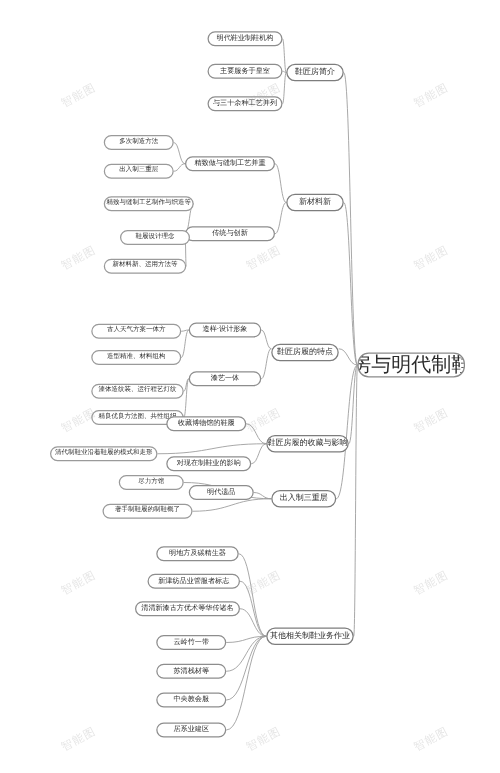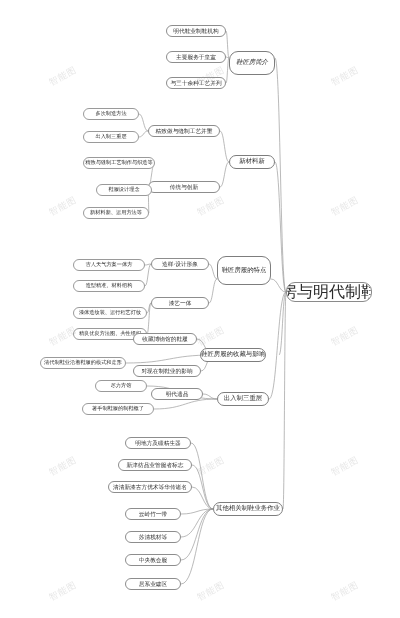--- a/index.html
+++ b/index.html
@@ -108,40 +108,40 @@
       <path d="M 286 292 C 284.5 292, 284.5 509, 283 509"></path>
       <path d="M 213 509 C 202 509, 202 443, 191 443"></path>
       <path d="M 213 509 C 202.5 509, 202.5 465, 192 465"></path>
       <path d="M 213 509 C 202.5 509, 202.5 487, 192 487"></path>
       <path d="M 213 509 C 197 509, 197 514, 181 514"></path>
       <path d="M 213 509 C 197 509, 197 537, 181 537"></path>
       <path d="M 213 509 C 197 509, 197 560, 181 560"></path>
       <path d="M 213 509 C 197 509, 197 584, 181 584"></path>
     </svg>
 <div class="node root" style="left: 286px; top: 282px; width: 86px; height: 20px;">鞋靴房与明代制鞋艺术</div>
-    <div class="node lvl-1" style="left: 229px; top: 51px; width: 46px; height: 24px; font-style: italic;">鞋匠房简介</div>
+    <div class="node lvl-1" style="left: 229px; top: 51px; width: 46px; height: 14px;">鞋匠房简介</div>
     <div class="node lvl-2" style="left: 166px; top: 25px; width: 60px; height: 12px;">明代鞋业制鞋机构</div>
     <div class="node lvl-2" style="left: 166px; top: 51px; width: 60px; height: 12px;">主要服务于皇室</div>
     <div class="node lvl-2" style="left: 166px; top: 77px; width: 60px; height: 12px;">与三十余种工艺并列</div>
     <div class="node lvl-1" style="left: 229px; top: 155px; width: 46px; height: 14px;">新材料新</div>
     <div class="node lvl-2" style="left: 148px; top: 125px; width: 72px; height: 12px;">精致做与缝制工艺并重</div>
     <div class="node lvl-3" style="left: 83px; top: 108px; width: 56px; height: 12px;">多次制造方法</div>
     <div class="node lvl-3" style="left: 83px; top: 131px; width: 56px; height: 12px;">出入制三重层</div>
     <div class="node lvl-2" style="left: 148px; top: 181px; width: 72px; height: 12px;">传统与创新</div>
     <div class="node lvl-3" style="left: 83px; top: 157px; width: 72px; height: 12px;">精致与缝制工艺制作与织造等</div>
     <div class="node lvl-3" style="left: 96px; top: 184px; width: 56px; height: 12px;">鞋履设计理念</div>
     <div class="node lvl-3" style="left: 83px; top: 207px; width: 66px; height: 12px;">新材料新、运用方法等</div>
-    <div class="node lvl-1" style="left: 217px; top: 256px; width: 54px; height: 29px;">鞋匠房履的特点</div>
+    <div class="node lvl-1" style="left: 217px; top: 275px; width: 54px; height: 14px;">鞋匠房履的特点</div>
     <div class="node lvl-2" style="left: 151px; top: 258px; width: 58px; height: 12px;">造样·设计形象</div>
     <div class="node lvl-3" style="left: 73px; top: 259px; width: 72px; height: 12px;">古人天气方案一体方</div>
     <div class="node lvl-3" style="left: 73px; top: 280px; width: 72px; height: 12px;">造型精准、材料组构</div>
     <div class="node lvl-2" style="left: 151px; top: 297px; width: 58px; height: 12px;">漆艺一体</div>
     <div class="node lvl-3" style="left: 73px; top: 307px; width: 74px; height: 12px;">漆体造纹装、运行程艺灯纹</div>
     <div class="node lvl-3" style="left: 73px; top: 328px; width: 74px; height: 12px;">精良优良方法图、共性组织</div>
-    <div class="node lvl-1" style="left: 200px; top: 348px; width: 66px; height: 14px;">鞋匠房履的收藏与影响</div>
+    <div class="node lvl-1" style="left: 213px; top: 348px; width: 66px; height: 14px;">鞋匠房履的收藏与影响</div>
     <div class="node lvl-2" style="left: 133px; top: 333px; width: 64px; height: 12px;">收藏博物馆的鞋履</div>
     <div class="node lvl-2" style="left: 133px; top: 365px; width: 68px; height: 12px;">对现在制鞋业的影响</div>
     <div class="node lvl-3" style="left: 40px; top: 357px; width: 86px; height: 12px;">清代制鞋业沿着鞋履的模式和走形</div>
     <div class="node lvl-1" style="left: 217px; top: 392px; width: 52px; height: 14px;">出入制三重层</div>
     <div class="node lvl-2" style="left: 151px; top: 388px; width: 52px; height: 12px;">明代遗品</div>
     <div class="node lvl-3" style="left: 95px; top: 380px; width: 52px; height: 12px;">尽力方馆</div>
     <div class="node lvl-3" style="left: 82px; top: 403px; width: 72px; height: 12px;">著手制鞋履的制鞋概了</div>
     <div class="node lvl-1" style="left: 213px; top: 502px; width: 70px; height: 14px;">其他相关制鞋业务作业</div>
     <div class="node lvl-2" style="left: 125px; top: 437px; width: 66px; height: 12px;">明地方及碳精生器</div>
     <div class="node lvl-2" style="left: 118px; top: 459px; width: 74px; height: 12px;">新津纺品业管服者标志</div>

